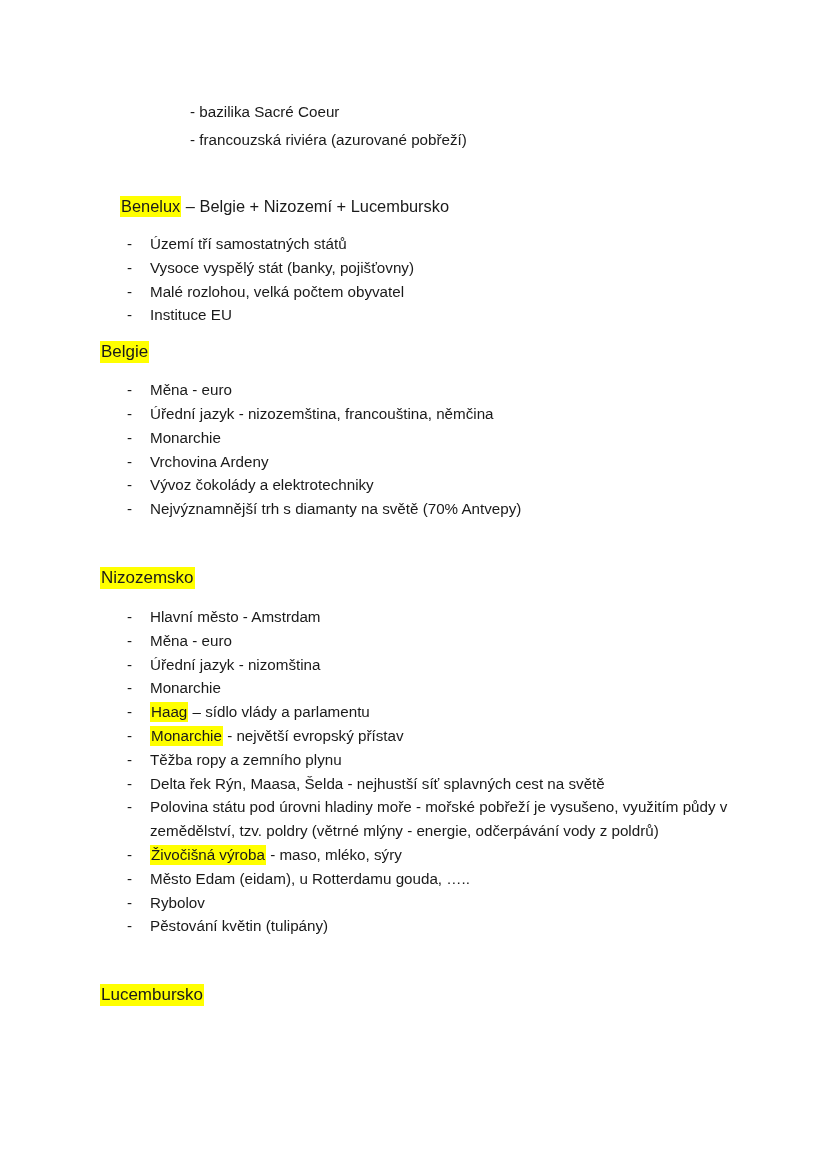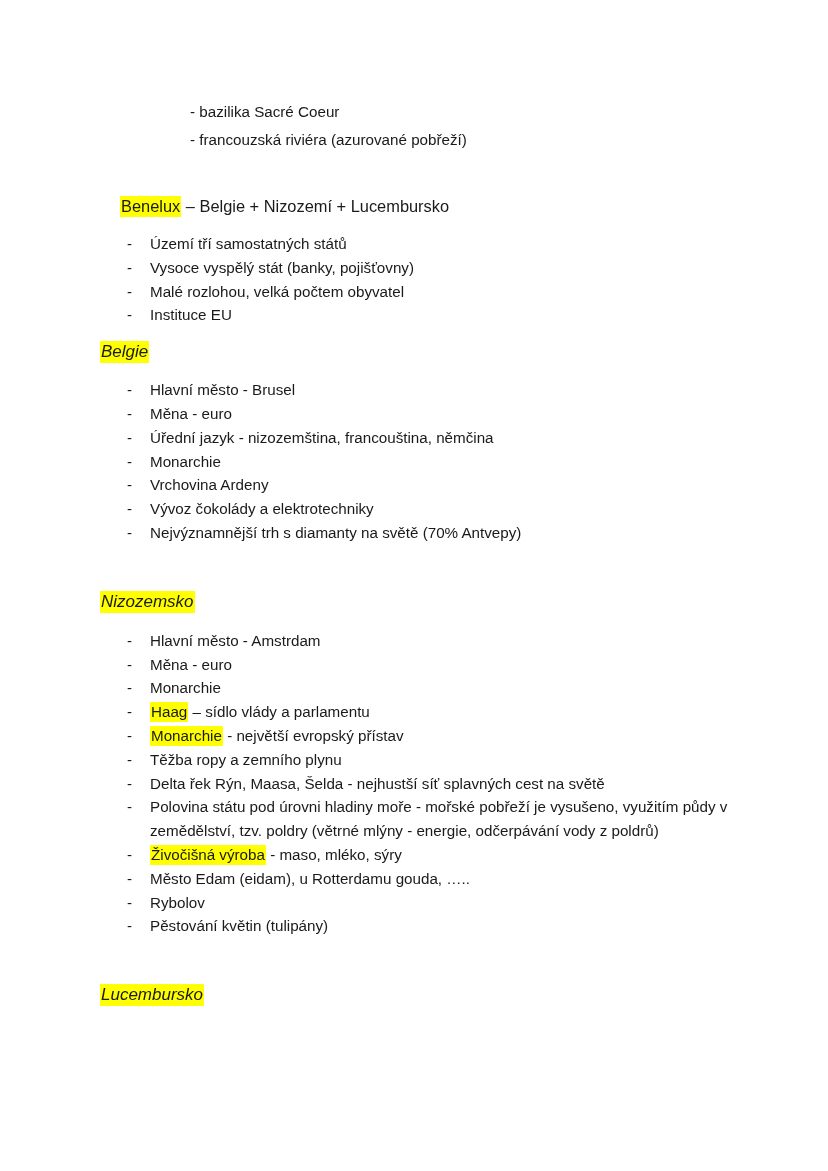--- a/index.html
+++ b/index.html
@@ -44,21 +44,20 @@
     color: #1a1a1a;
     padding-left: 20px;
   }
   .heading-row .hl {
     font-size: 16.4px;
   }
   .heading-solo {
     margin-left: 100px;
     font-size: 17px;
     line-height: 26px;
-    font-style: italic;
   }
   .hl {
     background: #ffff00;
     padding: 1px 1px 2px 1px;
     box-decoration-break: clone;
     -webkit-box-decoration-break: clone;
   }
 
   
   ul.bullets {
@@ -121,40 +120,40 @@
 
     <div class="gap-belgie-head"></div>
 
     <div class="heading-solo">
       <span class="hl">Belgie</span>
     </div>
 
     <div class="gap-after-belgie"></div>
 
     <ul class="bullets">
-      <li>Hlavní město - Brusel</li>
       <li>Měna - euro</li>
       <li>Úřední jazyk - nizozemština, francouština, němčina</li>
       <li>Monarchie</li>
       <li>Vrchovina Ardeny</li>
       <li>Vývoz čokolády a elektrotechniky</li>
       <li>Nejvýznamnější trh s diamanty na světě (70% Antvepy)</li>
     </ul>
 
     <div class="gap-nizo"></div>
 
     <div class="heading-solo">
       <span class="hl">Nizozemsko</span>
     </div>
 
     <div class="gap-nizo-list"></div>
 
     <ul class="bullets">
       <li><span>Hlavní město - Amstrdam</span></li>
       <li><span>Měna - euro</span></li>
+      <li><span>Úřední jazyk - nizomština</span></li>
       <li><span>Monarchie</span></li>
       <li><span class="hl">Haag</span><span> – sídlo vlády a parlamentu</span></li>
       <li><span class="hl">Monarchie</span><span> - největší evropský přístav</span></li>
       <li><span>Těžba ropy a zemního plynu</span></li>
       <li><span>Delta řek Rýn, Maasa, Šelda - nejhustší síť splavných cest na světě</span></li>
       <li><span>Polovina státu pod úrovni hladiny moře - mořské pobřeží je vysušeno, využitím půdy v zemědělství, tzv. poldry (větrné mlýny - energie, odčerpávání vody z poldrů)</span></li>
       <li><span class="hl">Živočišná výroba</span><span> - maso, mléko, sýry</span></li>
       <li><span>Město Edam (eidam), u Rotterdamu gouda, …..</span></li>
       <li><span>Rybolov</span></li>
       <li><span>Pěstování květin (tulipány)</span></li>

